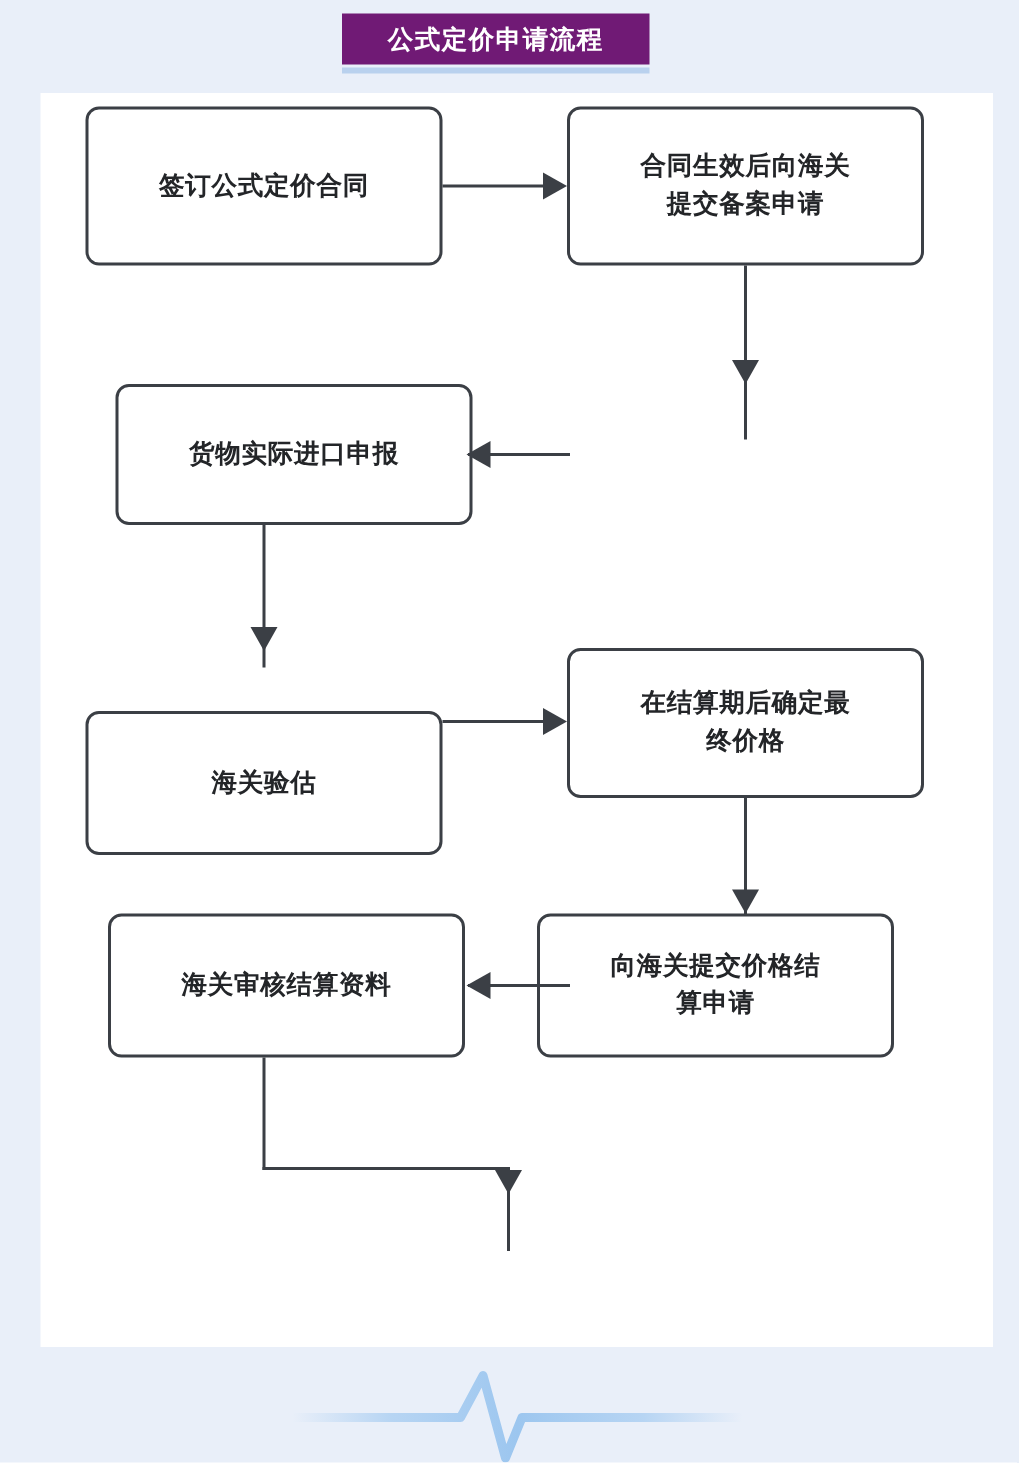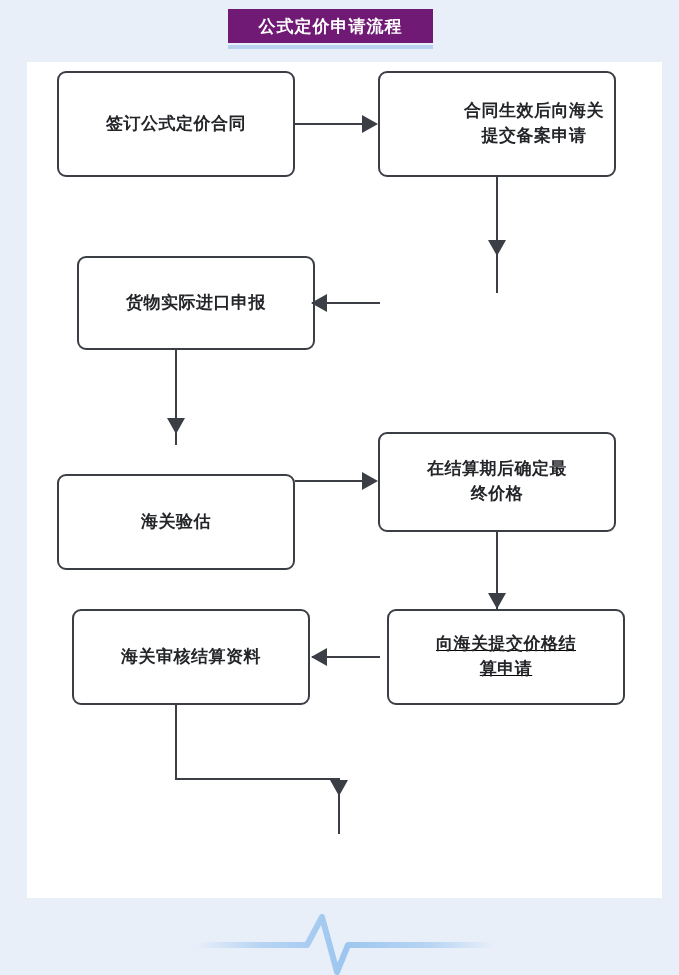--- a/index.html
+++ b/index.html
@@ -123,21 +123,21 @@
   <span class="title-text">公式定价申请流程</span>
 </div>
 <div id="title-underline"></div>
 
 <div id="flow-card">
 
   <div class="node" style="left:30px; top:9px; width:238px; height:106px;">
     <span class="node-label"><span>签订公式定价合同</span></span>
   </div>
 
-  <div class="node" style="left:351px; top:9px; width:238px; height:106px;justify-content:flex-end;">
+  <div class="node" style="left:351px; top:9px; width:238px; height:106px;">
     <span class="node-label"><span>合同生效后向海关</span><br><span>提交备案申请</span></span>
   </div>
 
   <div class="conn conn-h" style="left:268px; top:61px; width:69px;"></div>
   <div class="arrowhead arrow-right" style="left:335px; top:53px;"></div>
 
   <div class="conn conn-v" style="left:469px; top:115px; height:116px;"></div>
   <div class="arrowhead arrow-down" style="left:461px; top:178px;"></div>
 
   <div class="node" style="left:30px; top:194px; width:238px; height:94px;margin-left:20px;">
@@ -162,21 +162,21 @@
   <div class="conn conn-h" style="left:268px; top:418px; width:69px;"></div>
   <div class="arrowhead arrow-right" style="left:335px; top:410px;"></div>
 
   <div class="conn conn-v" style="left:469px; top:470px; height:113px;"></div>
   <div class="arrowhead arrow-down" style="left:461px; top:531px;"></div>
 
   <div class="node" style="left:30px; top:547px; width:238px; height:96px;margin-left:15px;">
     <span class="node-label"><span>海关审核结算资料</span></span>
   </div>
 
-  <div class="node" style="left:360px; top:547px; width:238px; height:96px;text-decoration:underline;">
+  <div class="node" style="left:331px; top:547px; width:238px; height:96px;">
     <span class="node-label"><span>向海关提交价格结</span><br><span>算申请</span></span>
   </div>
 
   <div class="conn conn-h" style="left:285px; top:594px; width:68px;"></div>
   <div class="arrowhead arrow-left" style="left:284px; top:586px;"></div>
 
   <div class="conn conn-v" style="left:148px; top:643px; height:75px;"></div>
   <div class="conn conn-h" style="left:148px; top:716px; width:165px;"></div>
   <div class="conn conn-v" style="left:311px; top:716px; height:56px;"></div>
 

